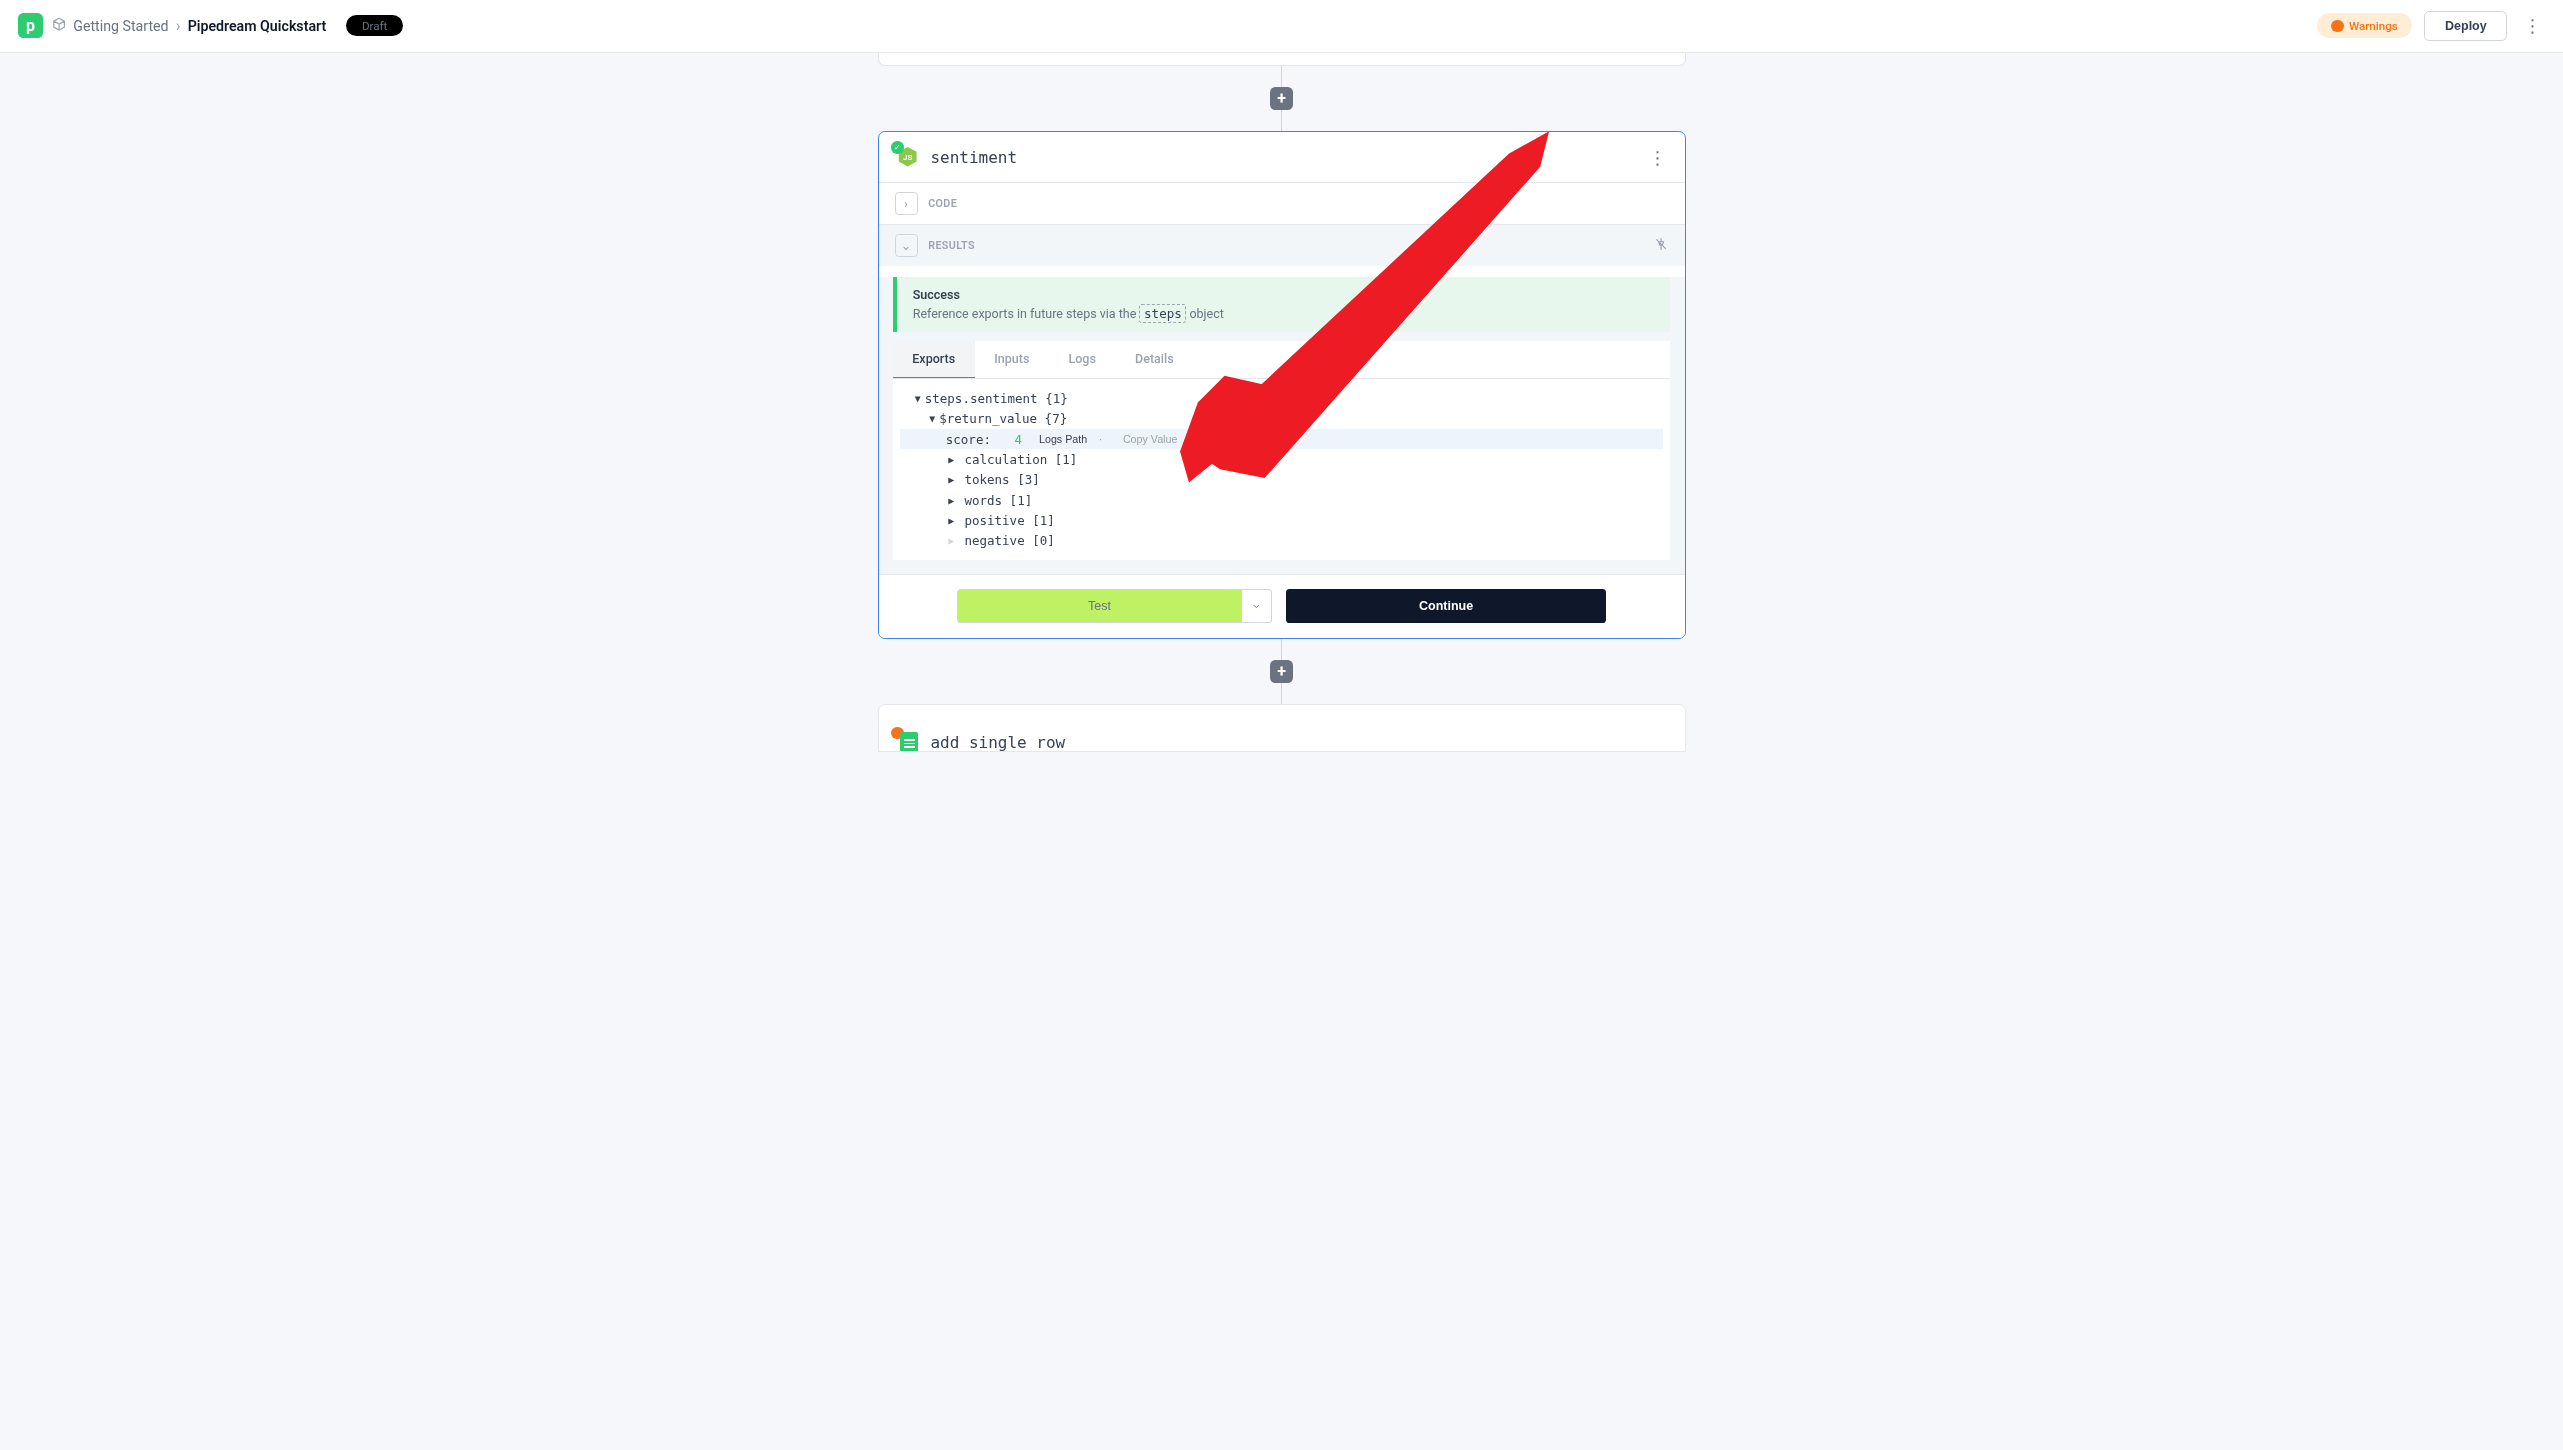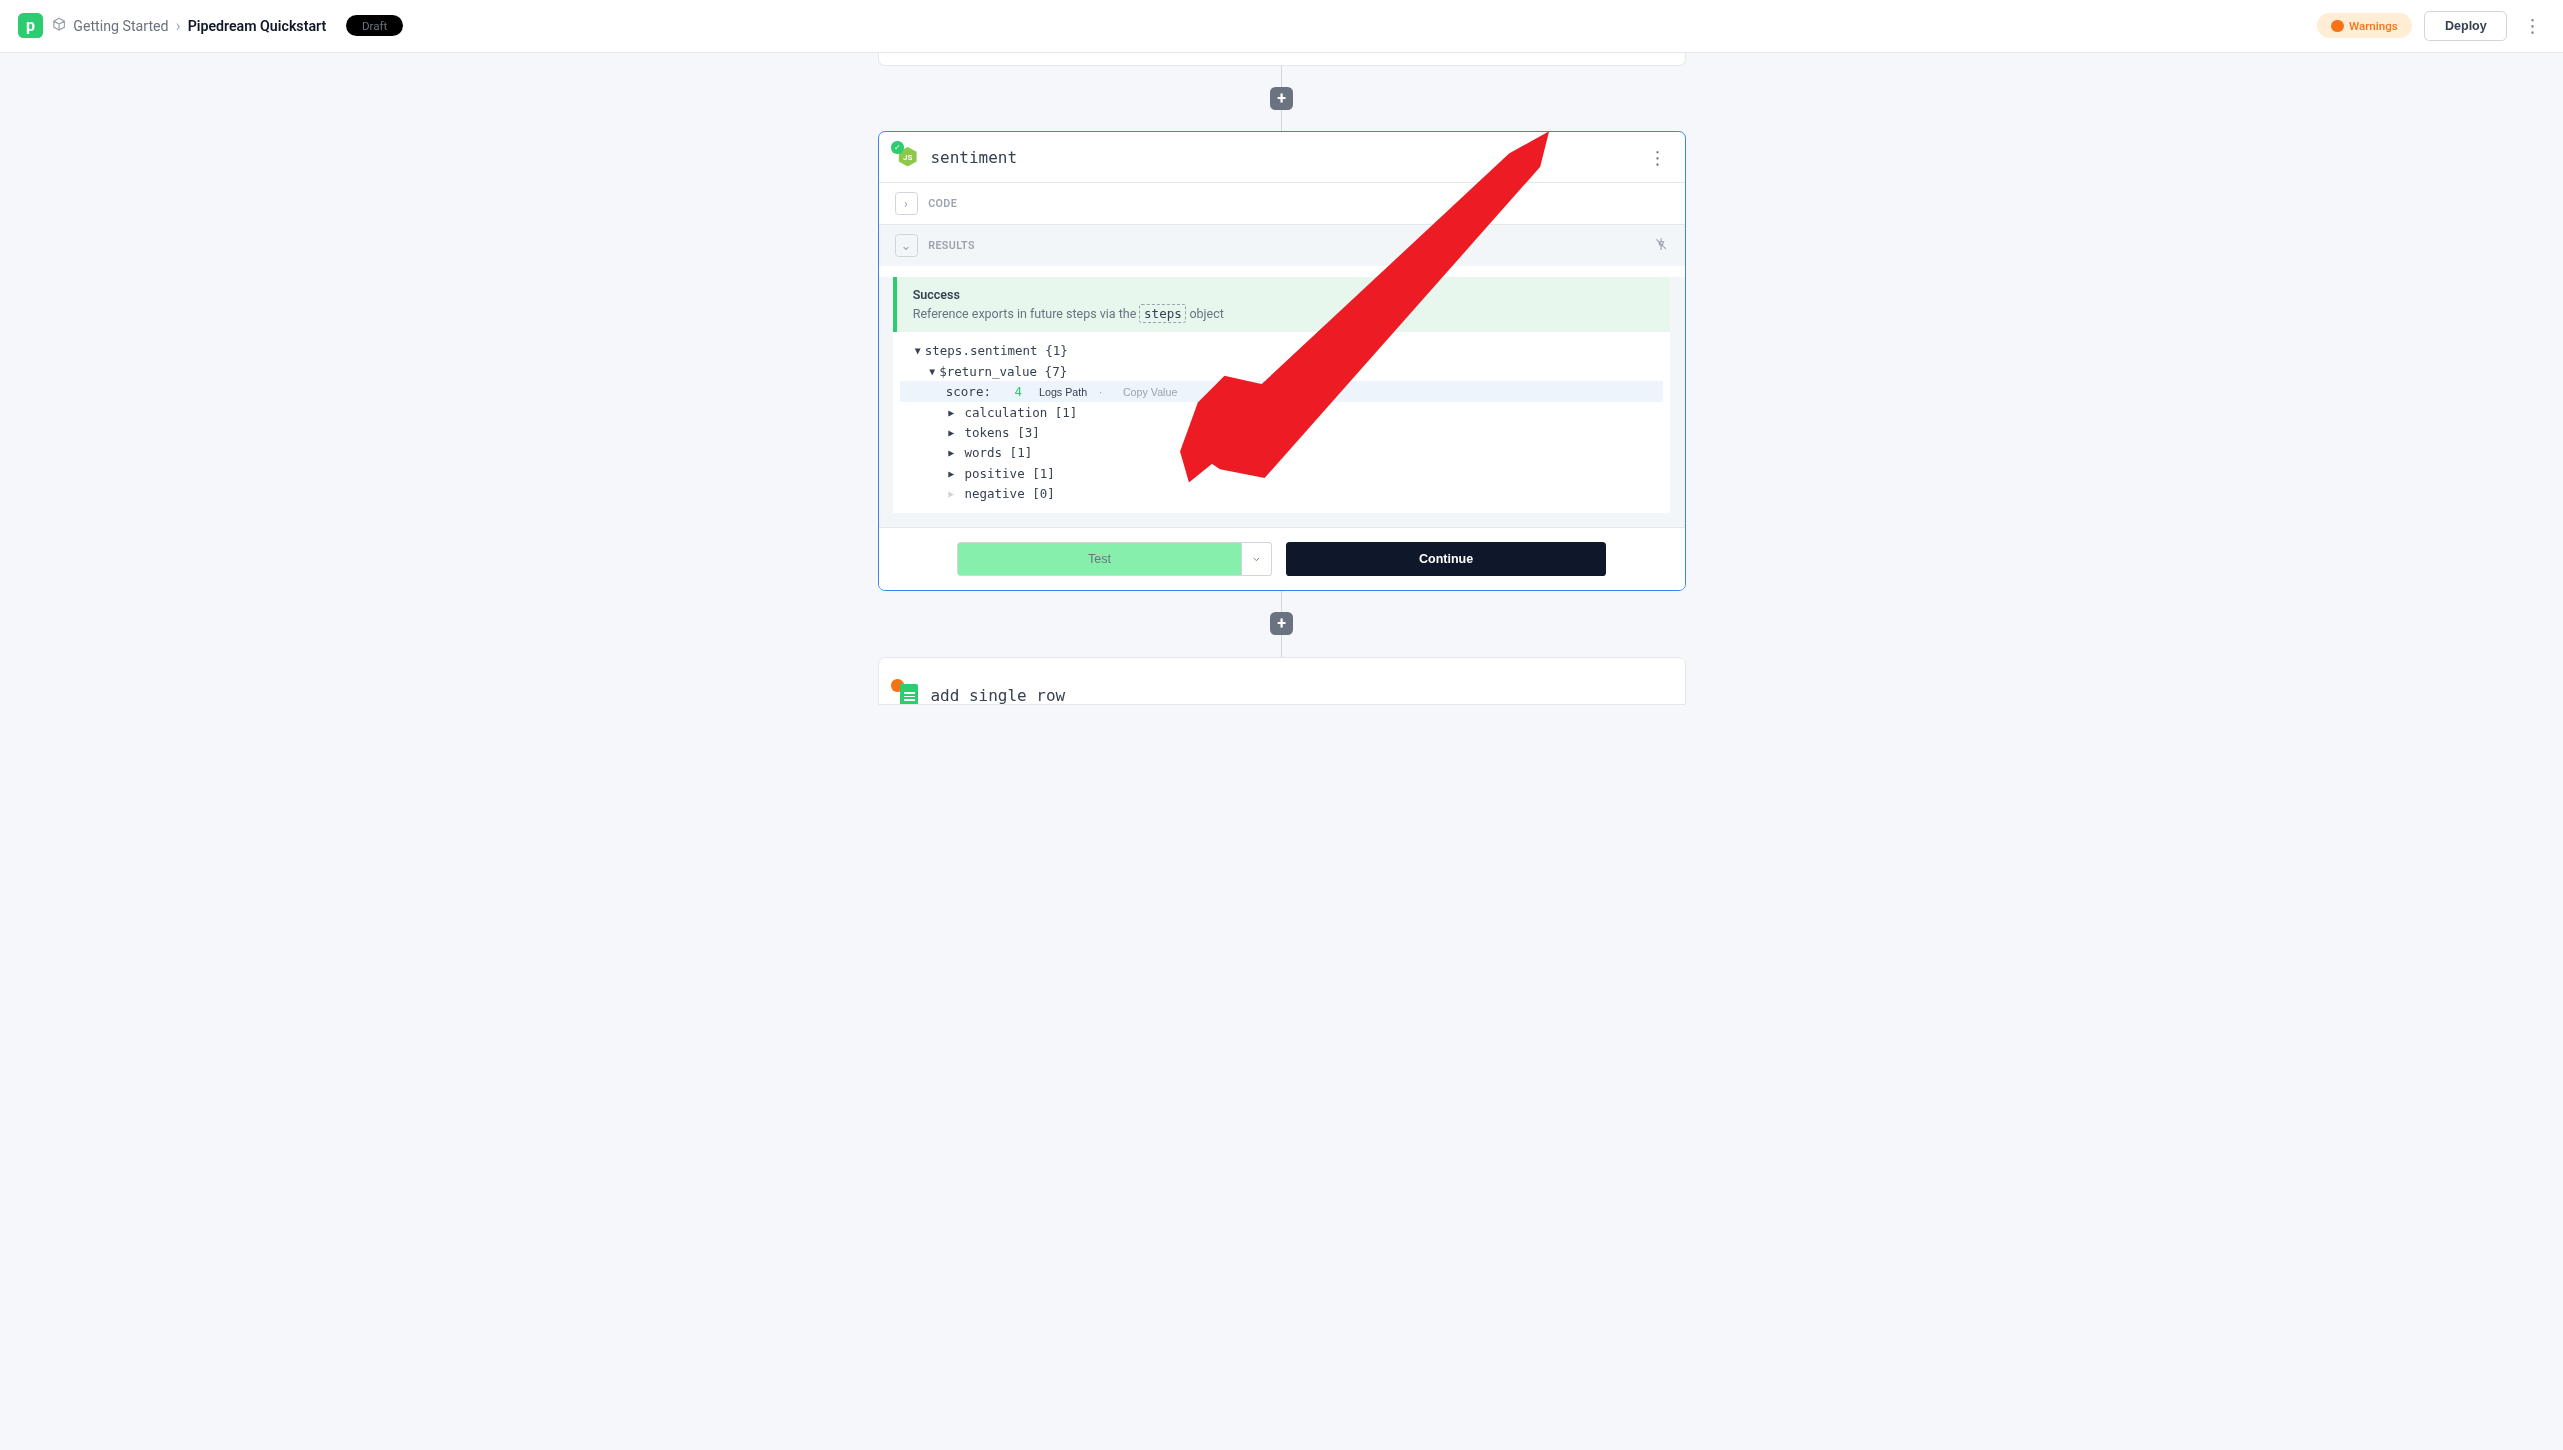--- a/index.html
+++ b/index.html
@@ -307,21 +307,21 @@
       justify-content: center;
       background: #fff;
     }
     .btn-group {
       display: flex;
     }
     .test-btn {
       width: 285px;
       padding: 9px;
       border: 0.9px solid #d1d5db;
-      background: #86efac;
+      background: #bef264;
       border-radius: 3.6px 0 0 3.6px;
       color: #6b7280;
       cursor: pointer;
       font-size: 12.5px;
     }
     .test-dd {
       width: 30px;
       border: 0.9px solid #d1d5db;
       border-left: none;
       background: #fff;
@@ -458,20 +458,26 @@
     </div>
 
     <div class="results-body">
       <div class="success-banner">
         <div class="success-title">Success</div>
         <div class="success-desc">
           <span>Reference exports in future steps via the </span><span class="code-chip">steps</span><span> object</span>
         </div>
       </div>
 
+      <div class="tabs">
+        <div class="tab active">Exports</div>
+        <div class="tab">Inputs</div>
+        <div class="tab">Logs</div>
+        <div class="tab">Details</div>
+      </div>
 
       <div class="tree">
         <div class="tree-row indent-1">
           <span class="tri down"></span>
           <span class="key">steps.sentiment {1}</span>
         </div>
         <div class="tree-row indent-2">
           <span class="tri down"></span>
           <span class="key">$return_value {7}</span>
         </div>

